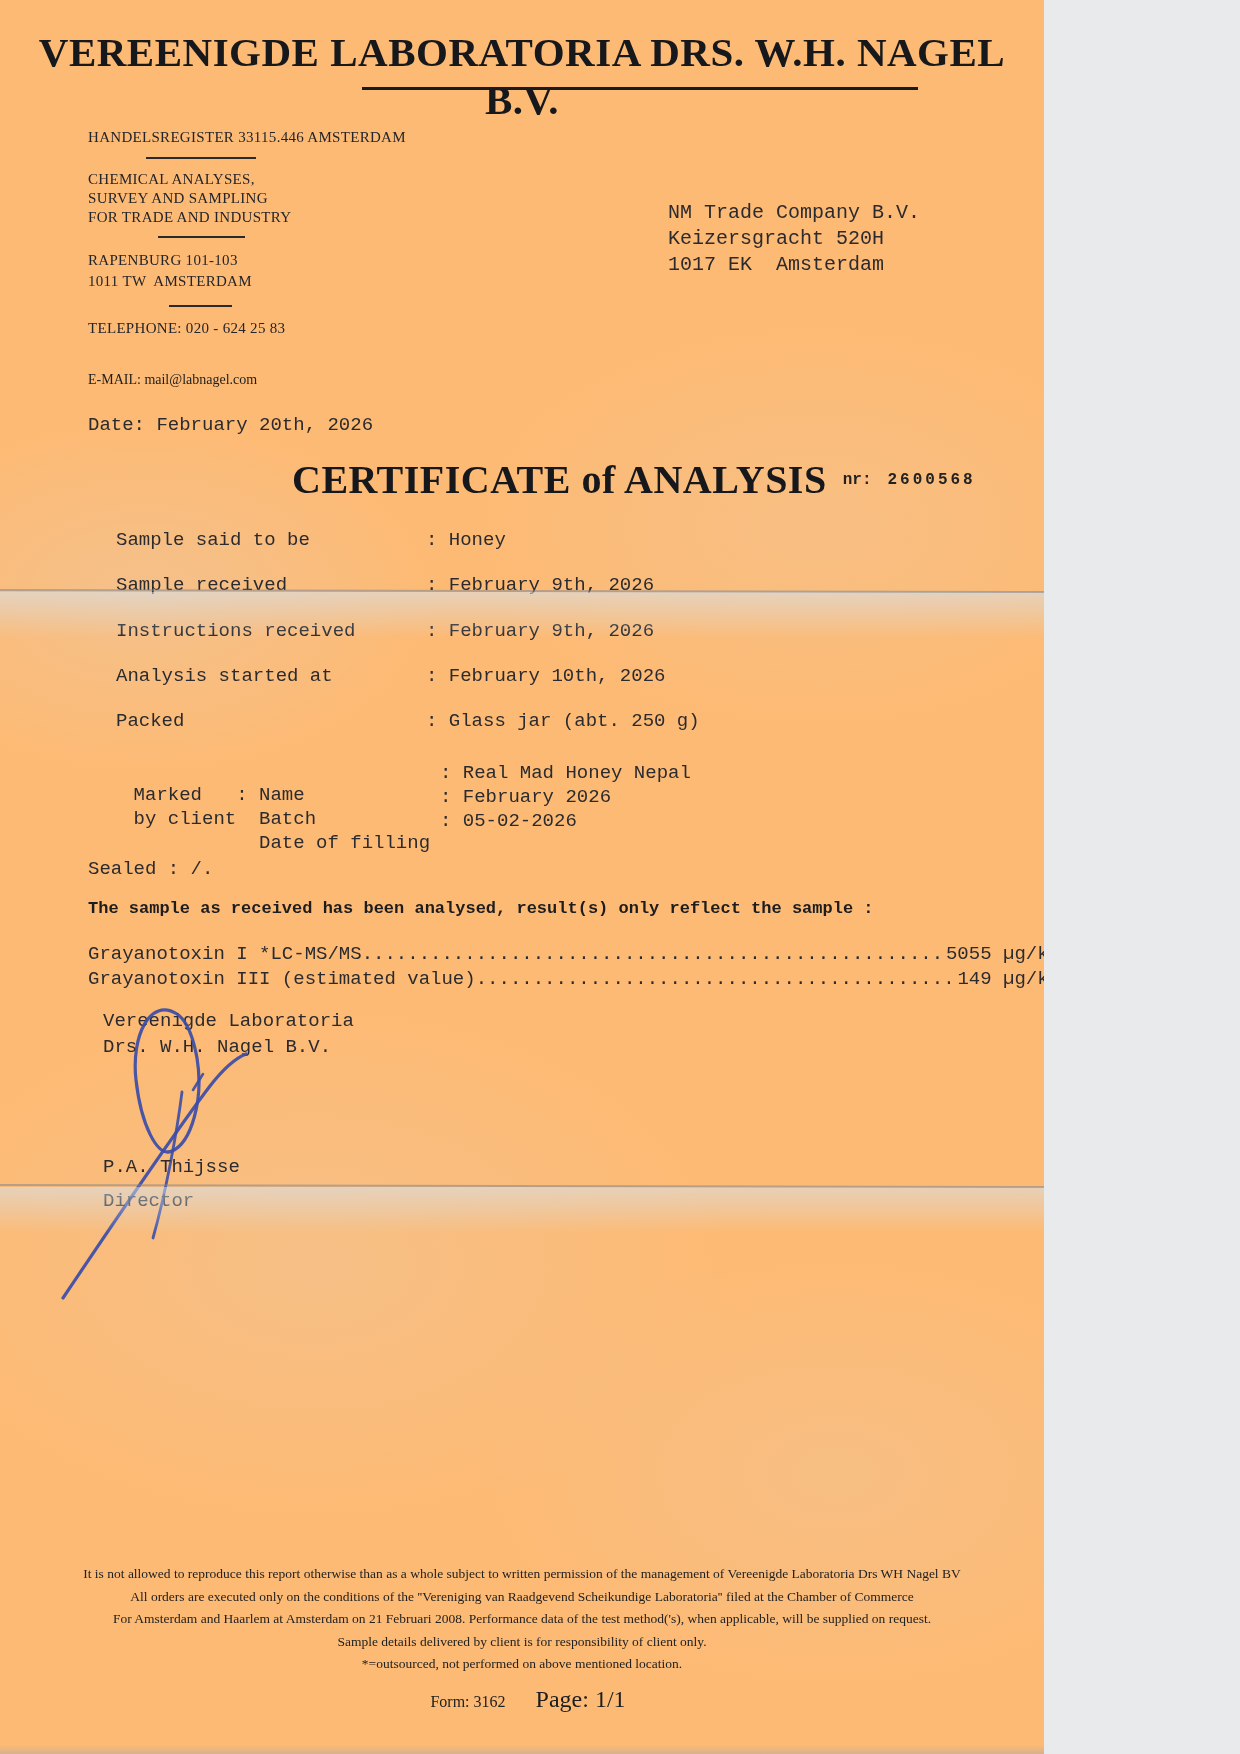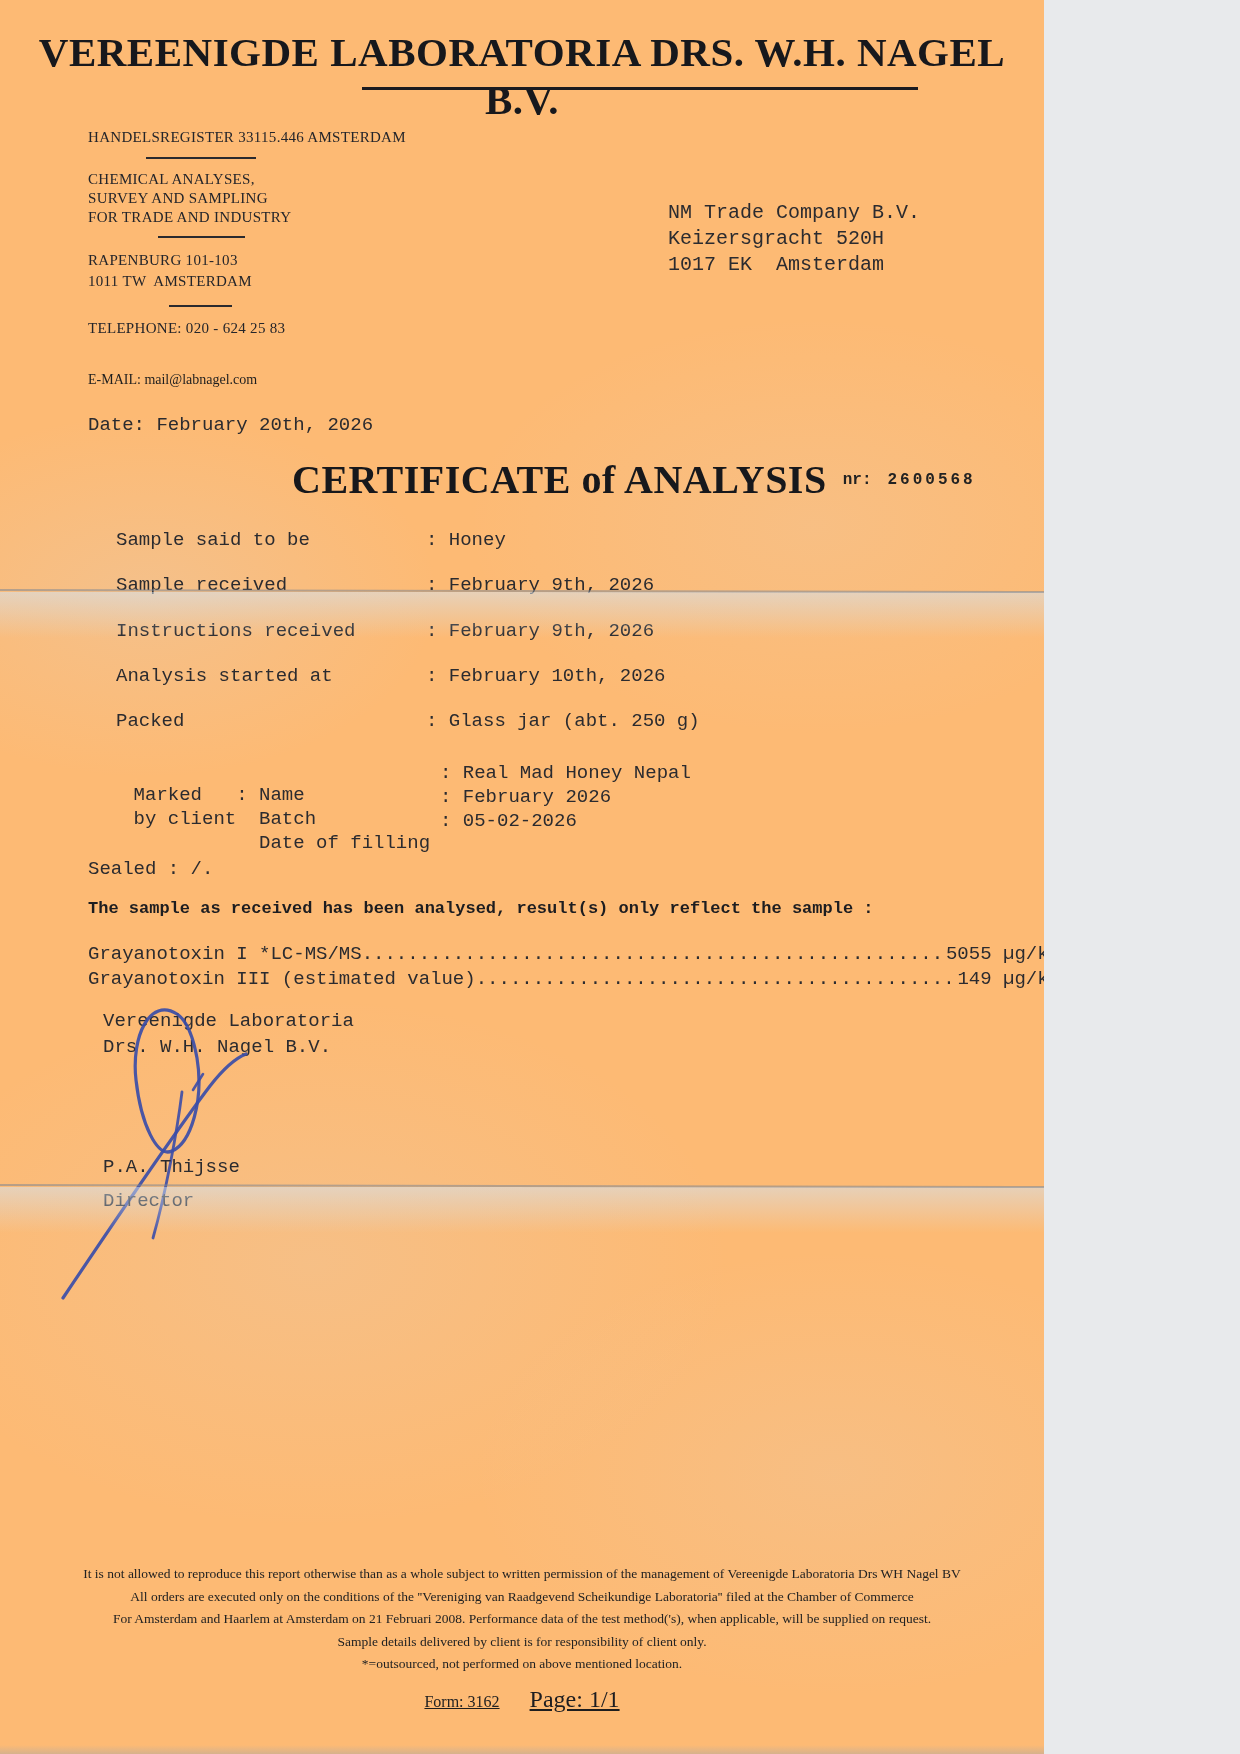--- a/index.html
+++ b/index.html
@@ -76,21 +76,21 @@
   .crease-1 { top:590px; }
   .crease-2 { top:1185px; }
   .bottom-edge {
     position:absolute; left:0; bottom:0; width:100%; height:9px;
     background:linear-gradient(180deg, rgba(160,175,190,0) 0%, rgba(150,165,182,0.38) 100%);
     pointer-events:none;
   }
 
   
   .footer-block { left:0; top:1563px; width:100%; text-align:center; font-size:13.5px; line-height:22.5px; color:#222; }
-  .form-row { left:0; top:1686px; width:100%; display:flex; justify-content:center; align-items:baseline; gap:30px;text-decoration:underline; }
+  .form-row { left:6px; top:1686px; width:100%; display:flex; justify-content:center; align-items:baseline; gap:30px; }
   .form-label { font-size:16px; color:#222; }
   .page-label { font-size:24px; color:#1d1d20; }
 </style>
 </head>
 <body>
 
 <div class="page">
   <div class="texture"></div>
 
   <div class="abs company-title">VEREENIGDE LABORATORIA DRS. W.H. NAGEL B.V.</div>

